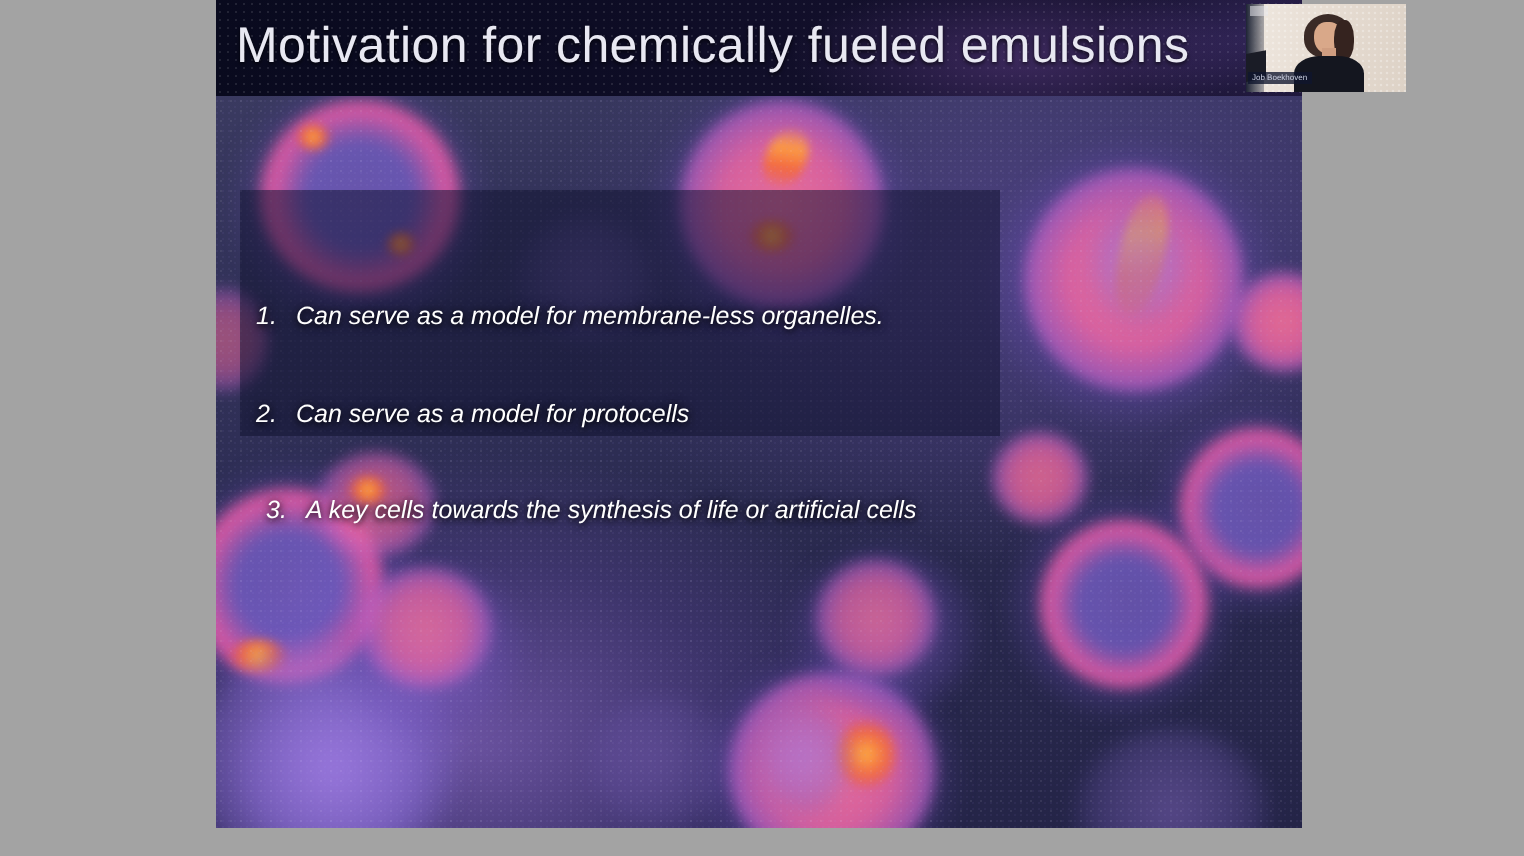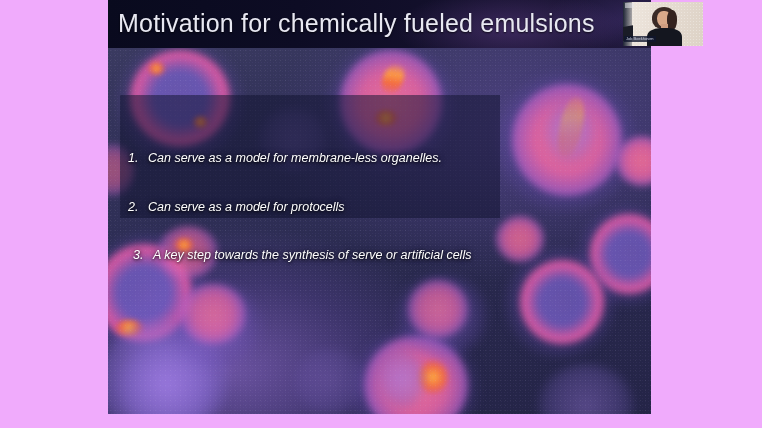--- a/index.html
+++ b/index.html
@@ -3,21 +3,21 @@
 <meta charset="utf-8">
 <style>
   * { margin:0; padding:0; box-sizing:border-box; }
   html,body{
     width:762px; height:428px; overflow:hidden;
     background:#000;
     font-family:"Liberation Sans", sans-serif;
   }
   #screen{
     position:relative; width:762px; height:428px;
-    background:#f0abfc; overflow:hidden;
+    background:#a3a3a3; overflow:hidden;
   }
 
   
   #slide{
     position:absolute; left:108px; top:0px;
     width:543px; height:414px;
     overflow:hidden;
     background:#0a0a1c;
   }
 
@@ -286,21 +286,21 @@
         <span>Can serve as a model for membrane-less organelles.</span>
       </div>
 
       <div class="ital bullet" id="b2">
         <span class="bnum">2.</span>
         <span>Can serve as a model for protocells</span>
       </div>
 
       <div class="ital bullet" id="b3">
         <span class="bnum">3.</span>
-        <span>A key step towards the synthesis of serve or artificial cells</span>
+        <span>A key cells towards the synthesis of life or artificial cells</span>
       </div>
     </div>
   </div>
 
   <div id="webcam">
     <div id="wc-wall"></div>
     <div id="wc-dark-left"></div>
     <div id="wc-badge"></div>
     <div id="wc-person">
       <div id="wc-hair"></div>

